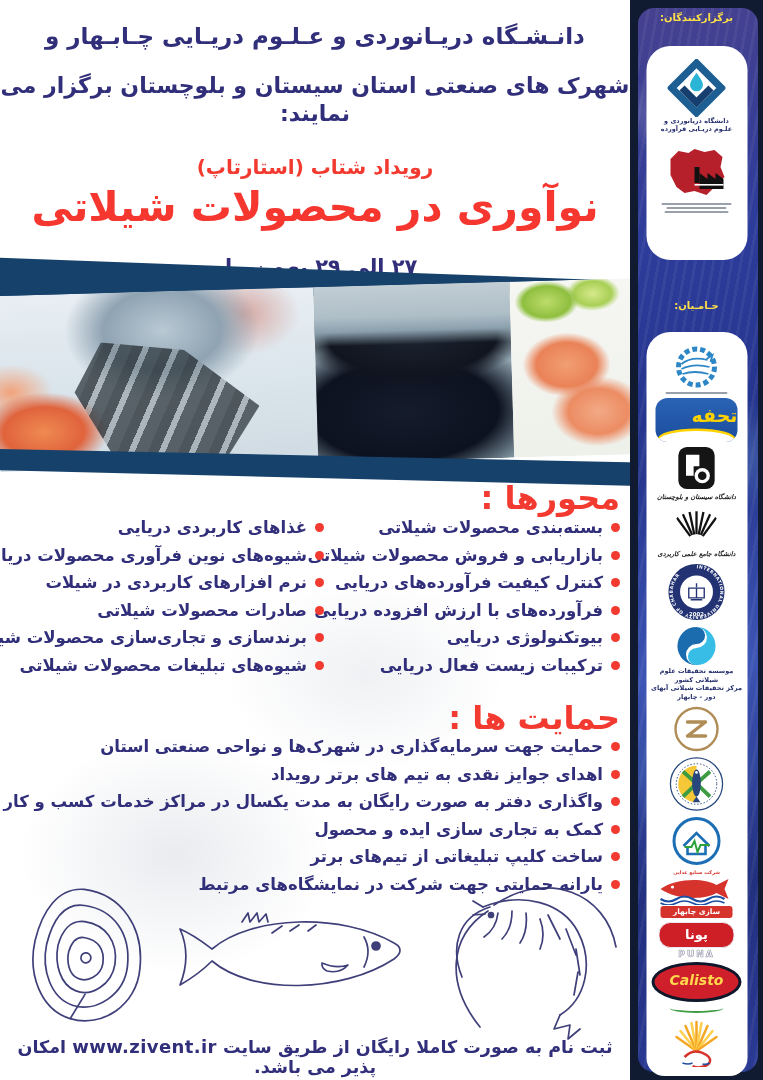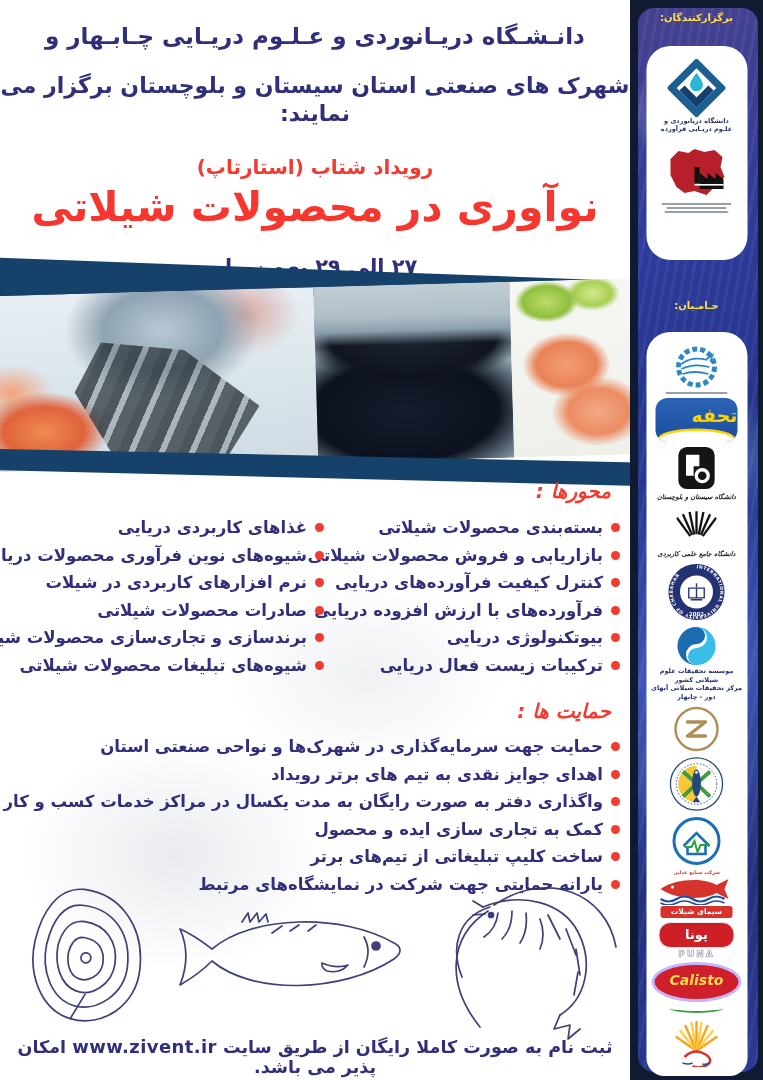--- a/index.html
+++ b/index.html
@@ -47,21 +47,21 @@
   .swoosh-bottom{position:absolute;top:448px;left:-6px;width:645px;height:38px;background:#16416b;
                  clip-path:polygon(0 2%,100% 38%,100% 100%,0 58%);}
 
   
   .wm-a{position:absolute;top:690px;left:-40px;width:430px;height:330px;
         background:radial-gradient(closest-side, rgba(100,115,140,.14), transparent 72%);}
   .wm-b{position:absolute;top:540px;left:170px;width:390px;height:270px;
         background:radial-gradient(closest-side, rgba(100,115,140,.10), transparent 72%);}
 
   
-  .sec-h{position:absolute;right:19px;font-size:20px;font-weight:bold;color:#f23a30;direction:rtl;font-style:italic;}
+  .sec-h{position:absolute;right:10px;font-size:32px;font-weight:bold;color:#f23a30;direction:rtl;}
   .topics-h{top:479px;}
   .supports-h{top:699px;}
   .list{position:absolute;direction:rtl;}
   .col-right{top:514px;right:10px;width:305px;}
   .col-left{top:514px;right:306px;width:320px;}
   .supports-list{top:733px;right:10px;width:612px;}
   .item{display:flex;align-items:center;height:27.5px;font-size:16.5px;font-weight:bold;color:#312e7a;white-space:nowrap;}
   .bullet{flex:0 0 auto;width:9px;height:9px;border-radius:50%;background:#f23a30;margin-left:8px;}
 
   
@@ -104,21 +104,21 @@
           background:linear-gradient(180deg,#2a63b5,#1b4c9d);}
   .tohfeh-txt{position:relative;z-index:2;color:#ffd200;font-size:19px;font-weight:bold;line-height:34px;direction:rtl;}
   .tohfeh-wave{position:absolute;z-index:1;bottom:-2px;left:2px;right:2px;height:13px;background:#fff;
                border-radius:100% 100% 0 0 / 160% 160% 0 0;box-shadow:0 -2.5px 0 #ffd200;}
 
   .puna-pill{width:74px;height:24px;border-radius:12px;background:#cf1f26;border:1.5px solid #e8e8f0;
              color:#fff;font-size:13px;font-weight:bold;text-align:center;line-height:23px;direction:rtl;}
   .puna-latin{font-size:9px;font-weight:bold;color:#fff;letter-spacing:2px;margin-top:1px;
               -webkit-text-stroke:.7px #9a9ab0;}
 
-  .calisto{width:84px;height:34px;background:#cf1f2b;border:3px solid #c4b5fd;border-radius:50%;
+  .calisto{width:84px;height:34px;background:#cf1f2b;border:3px solid #0f172a;border-radius:50%;
            color:#ffd84d;font-size:14px;font-weight:bold;font-style:italic;text-align:center;line-height:31px;}
   .cal-swirl{width:54px;height:8px;border-bottom:2px solid #3f9b3f;border-radius:50%;margin-top:1px;}
 
   .simaye-strip{width:72px;height:12px;background:#d6332c;border-radius:3px;color:#fff;
                 font-size:7.5px;font-weight:bold;text-align:center;line-height:12px;direction:rtl;margin-top:1px;}
   .cap-red{font-size:4.8px;color:#d6332c;font-weight:bold;direction:rtl;}
 </style>
 </head>
 <body>
 
@@ -404,21 +404,21 @@
       </div>
 
       <div class="lg">
         <div class="cap-red">شرکت صنایع غذایی</div>
         <svg width="84" height="30" viewBox="0 0 84 30">
           <path d="M6,14 C20,4 48,2 62,10 L74,4 L70,14 L74,24 L62,18 C48,26 20,24 6,14 Z" fill="#d6332c"></path>
           <circle cx="18" cy="12" r="1.6" fill="#ffffff"></circle>
           <path d="M6,24 q8,5 16,0 t16,0 t16,0 t16,0" fill="none" stroke="#1f4fa0" stroke-width="2.2"></path>
           <path d="M6,28 q8,4 16,0 t16,0 t16,0 t16,0" fill="none" stroke="#1f4fa0" stroke-width="1.6"></path>
         </svg>
-        <div class="simaye-strip">سیمای شیلات</div>
+        <div class="simaye-strip">سازی چابهار</div>
       </div>
 
       <div class="lg">
         <div class="puna-pill">پونا</div>
         <div class="puna-latin">PUNA</div>
       </div>
 
       <div class="lg">
         <div class="calisto">Calisto</div>
         <div class="cal-swirl"></div>

